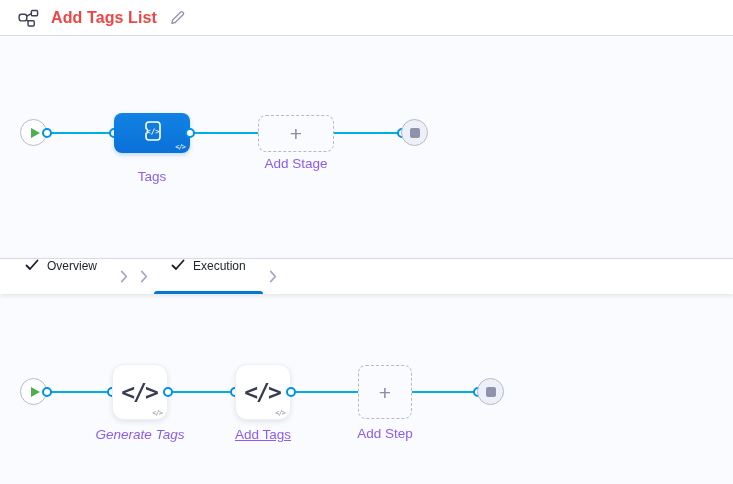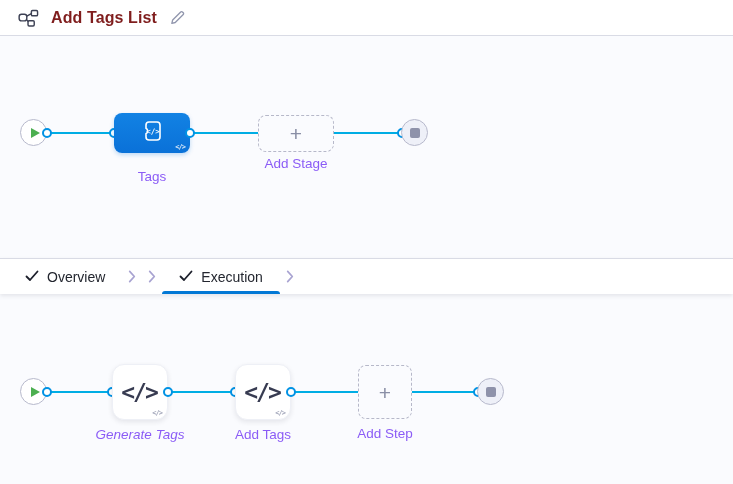--- a/index.html
+++ b/index.html
@@ -1,20 +1,20 @@
 <!DOCTYPE html>
 <html><head>
 <meta charset="utf-8">
 <style>
   * { box-sizing: border-box; margin: 0; padding: 0; }
   html,body { width: 733px; height: 484px; background: #fff; font-family: "Liberation Sans", sans-serif; overflow: hidden; }
 
   
   .header { height: 36px; background: #fff; border-bottom: 1px solid #d9dbe5; display: flex; align-items: center; padding: 0 16px; gap: 10px; }
-  .header-title { font-size: 16px; font-weight: 700; color: #7f1d1d; letter-spacing: .1px; }
+  .header-title { font-size: 16px; font-weight: 700; color: #ef4444; letter-spacing: .1px; }
   .icon-btn { display: inline-flex; align-items: center; justify-content: center; background: none; border: none; cursor: pointer; padding: 2px; }
 
   
   .canvas { position: relative; background: #fafbfe; }
   .canvas.stage-canvas { height: 222px; }
   .canvas.exec-canvas  { height: 190px; }
   .flow-line { position: absolute; height: 2px; background: #00ade4; border-radius: 1px; }
 
   .node-start, .node-end { position: absolute; width: 27px; height: 27px; border-radius: 50%; border: 1.5px solid #b7b9cc; display: flex; align-items: center; justify-content: center; cursor: pointer; }
   .node-start { background: #fff; }
@@ -33,21 +33,21 @@
 
   .add-node { position: absolute; border: 1.6px dashed #b6b8c9; border-radius: 8px; background: #fafbfe; display: flex; align-items: center; justify-content: center; cursor: pointer; color: #888da5; }
   .add-node .plus { font-size: 21px; font-weight: 400; line-height: 1; color: #8a8fa6; }
   .add-stage { width: 76px; height: 37px; }
   .add-step  { width: 54px; height: 54px; }
 
   .node-label { position: absolute; text-align: center; font-size: 13.5px; color: #8b5cf6; }
 
   
   .tabbar { position: relative; height: 36px; background: #fff; border-top: 1px solid #d9dbe5; box-shadow: 0 2px 4px rgba(96,97,112,.14); display: flex; align-items: stretch; padding-left: 8px; z-index: 5; }
-  .tab { position: relative; display: flex; align-items: center; gap: 8px; padding: 0 17px; font-size: 14px; color: #23262f; cursor: pointer; background: none; border: none; }
+  .tab { position: relative; display: flex; gap: 8px; padding: 0 17px; font-size: 12px; color: #23262f; cursor: pointer; background: none; border: none; }
   .tab.active { font-weight: 400; }
   .tab.active::after { content: ""; position: absolute; left: 0; right: 0; bottom: 0; height: 3px; background: #0278d5; border-radius: 3px 3px 0 0; }
   .tab-sep { display: flex; align-items: center; margin: 0 6px; }
 </style>
 </head>
 <body>
 
 <div class="header">
   <span class="icon-btn">
     <svg width="21" height="18" viewBox="0 0 22 18">
@@ -167,15 +167,15 @@
     <span class="plus">+</span>
   </button>
 
   <span class="dot" style="left:473px; top:93px;"></span>
 
   <div class="node-end" style="left:477px; top:84px;">
     <span class="stop-sq"></span>
   </div>
 
   <div class="node-label" style="left:80px; width:120px; top:133px;font-style:italic;">Generate Tags</div>
-  <div class="node-label" style="left:203px; width:120px; top:133px;">Add Tags</div>
+  <div class="node-label" style="left:203px; width:120px; top:133px;text-decoration:underline;">Add Tags</div>
   <div class="node-label" style="left:325px; width:120px; top:132px;">Add Step</div>
 </div>
 
 </body></html>

